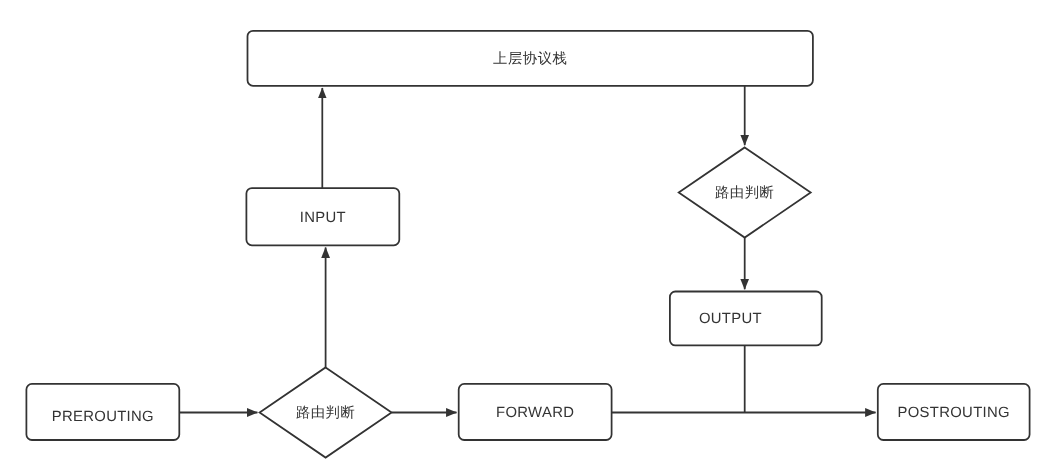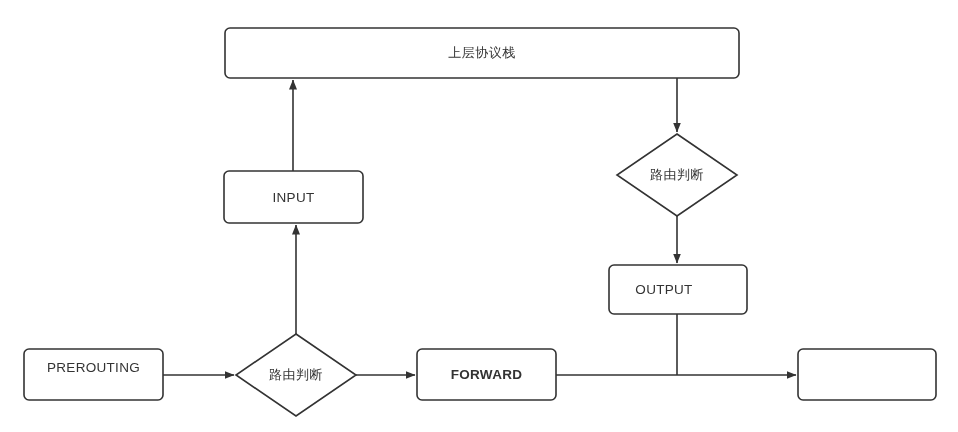--- a/index.html
+++ b/index.html
@@ -85,22 +85,23 @@
 
     <line x1="556" y1="375" x2="796" y2="375" stroke="#333333" stroke-width="1.6" marker-end="url(#arrowhead)"></line>
   </svg>
 
   <div class="node-label" style="left:224px; top:171px; width:139px; height:52px;">INPUT</div>
 
   <div class="node-label label-cjk" style="left:225px; top:28px; width:514px; height:50px;">上层协议栈</div>
 
   <div class="node-label label-cjk" style="left:236px; top:334px; width:120px; height:82px;">路由判断</div>
 
-  <div class="node-label" style="left:24px; top:349px; width:139px; height:37px;">PREROUTING</div>
+  <div class="node-label" style="left:24px; top:360px; width:139px; height:37px;">PREROUTING</div>
 
-  <div class="node-label" style="left:417px; top:349px; width:139px; height:51px;font-weight:bold;">FORWARD</div>
+  <div class="node-label" style="left:417px; top:349px; width:139px; height:51px;">FORWARD</div>
 
   <div class="node-label label-cjk" style="left:617px; top:134px; width:120px; height:82px;">路由判断</div>
 
   <div class="node-label" style="left:609px; top:265px; width:110px; height:49px;">OUTPUT</div>
 
+  <div class="node-label" style="left:798px; top:349px; width:138px; height:51px;">POSTROUTING</div>
 
 </div>
 
 </body></html>

